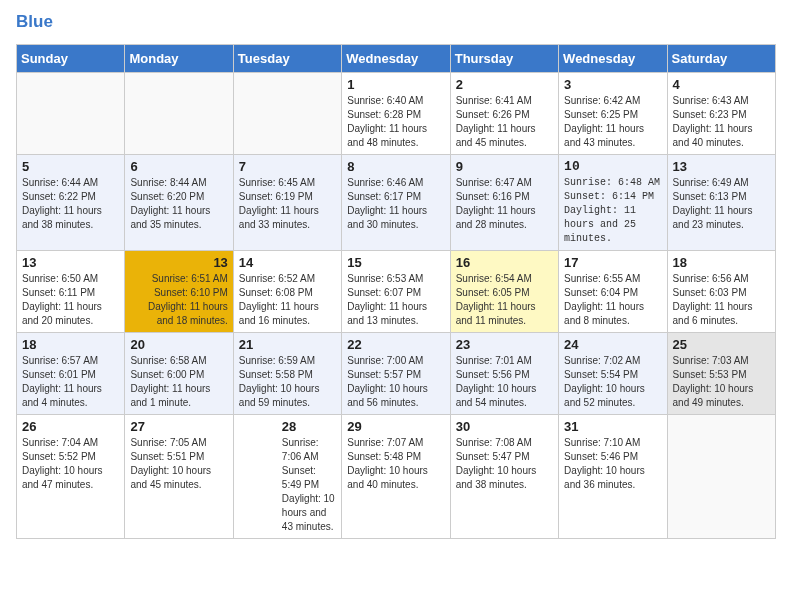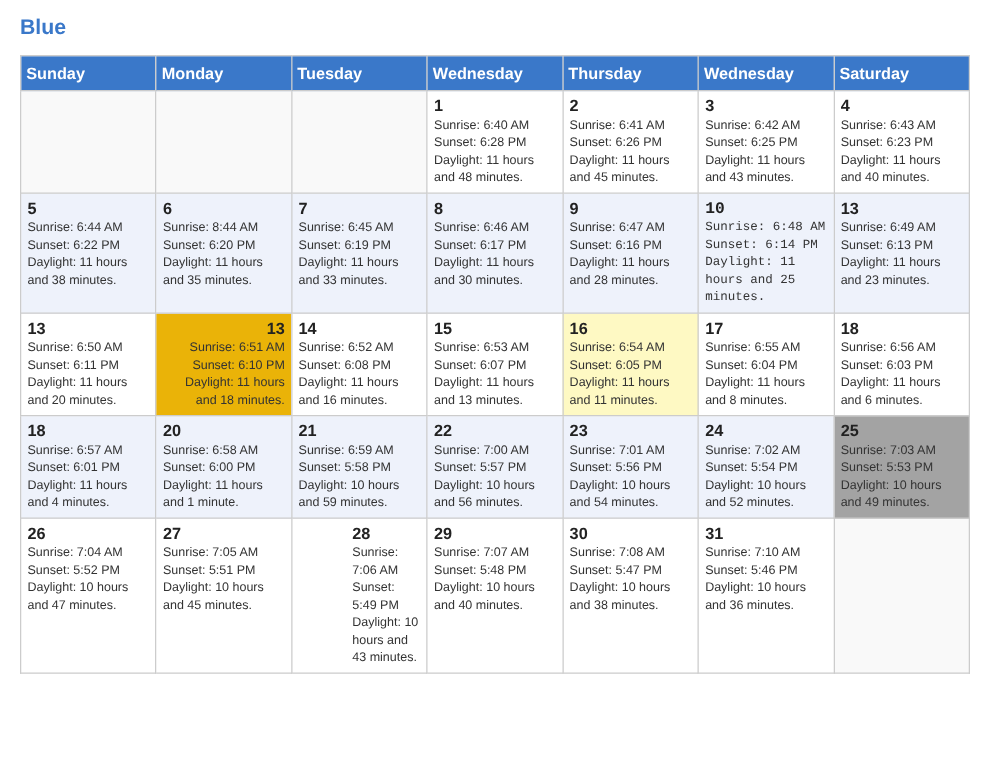--- a/index.html
+++ b/index.html
@@ -280,21 +280,21 @@
 Daylight: 10 hours
 and 54 minutes.</div>
         </td>
         <td style="background-color: rgb(238, 242, 251);">
           <span class="day-number">24</span>
           <div class="day-info">Sunrise: 7:02 AM
 Sunset: 5:54 PM
 Daylight: 10 hours
 and 52 minutes.</div>
         </td>
-        <td style="background-color: #a3a3a3;">
+        <td style="background-color: #e5e5e5;">
           <span class="day-number">25</span>
           <div class="day-info">Sunrise: 7:03 AM
 Sunset: 5:53 PM
 Daylight: 10 hours
 and 49 minutes.</div>
         </td>
       </tr>
       <tr>
         <td style="background-color: rgb(255, 255, 255);">
           <span class="day-number">26</span>

